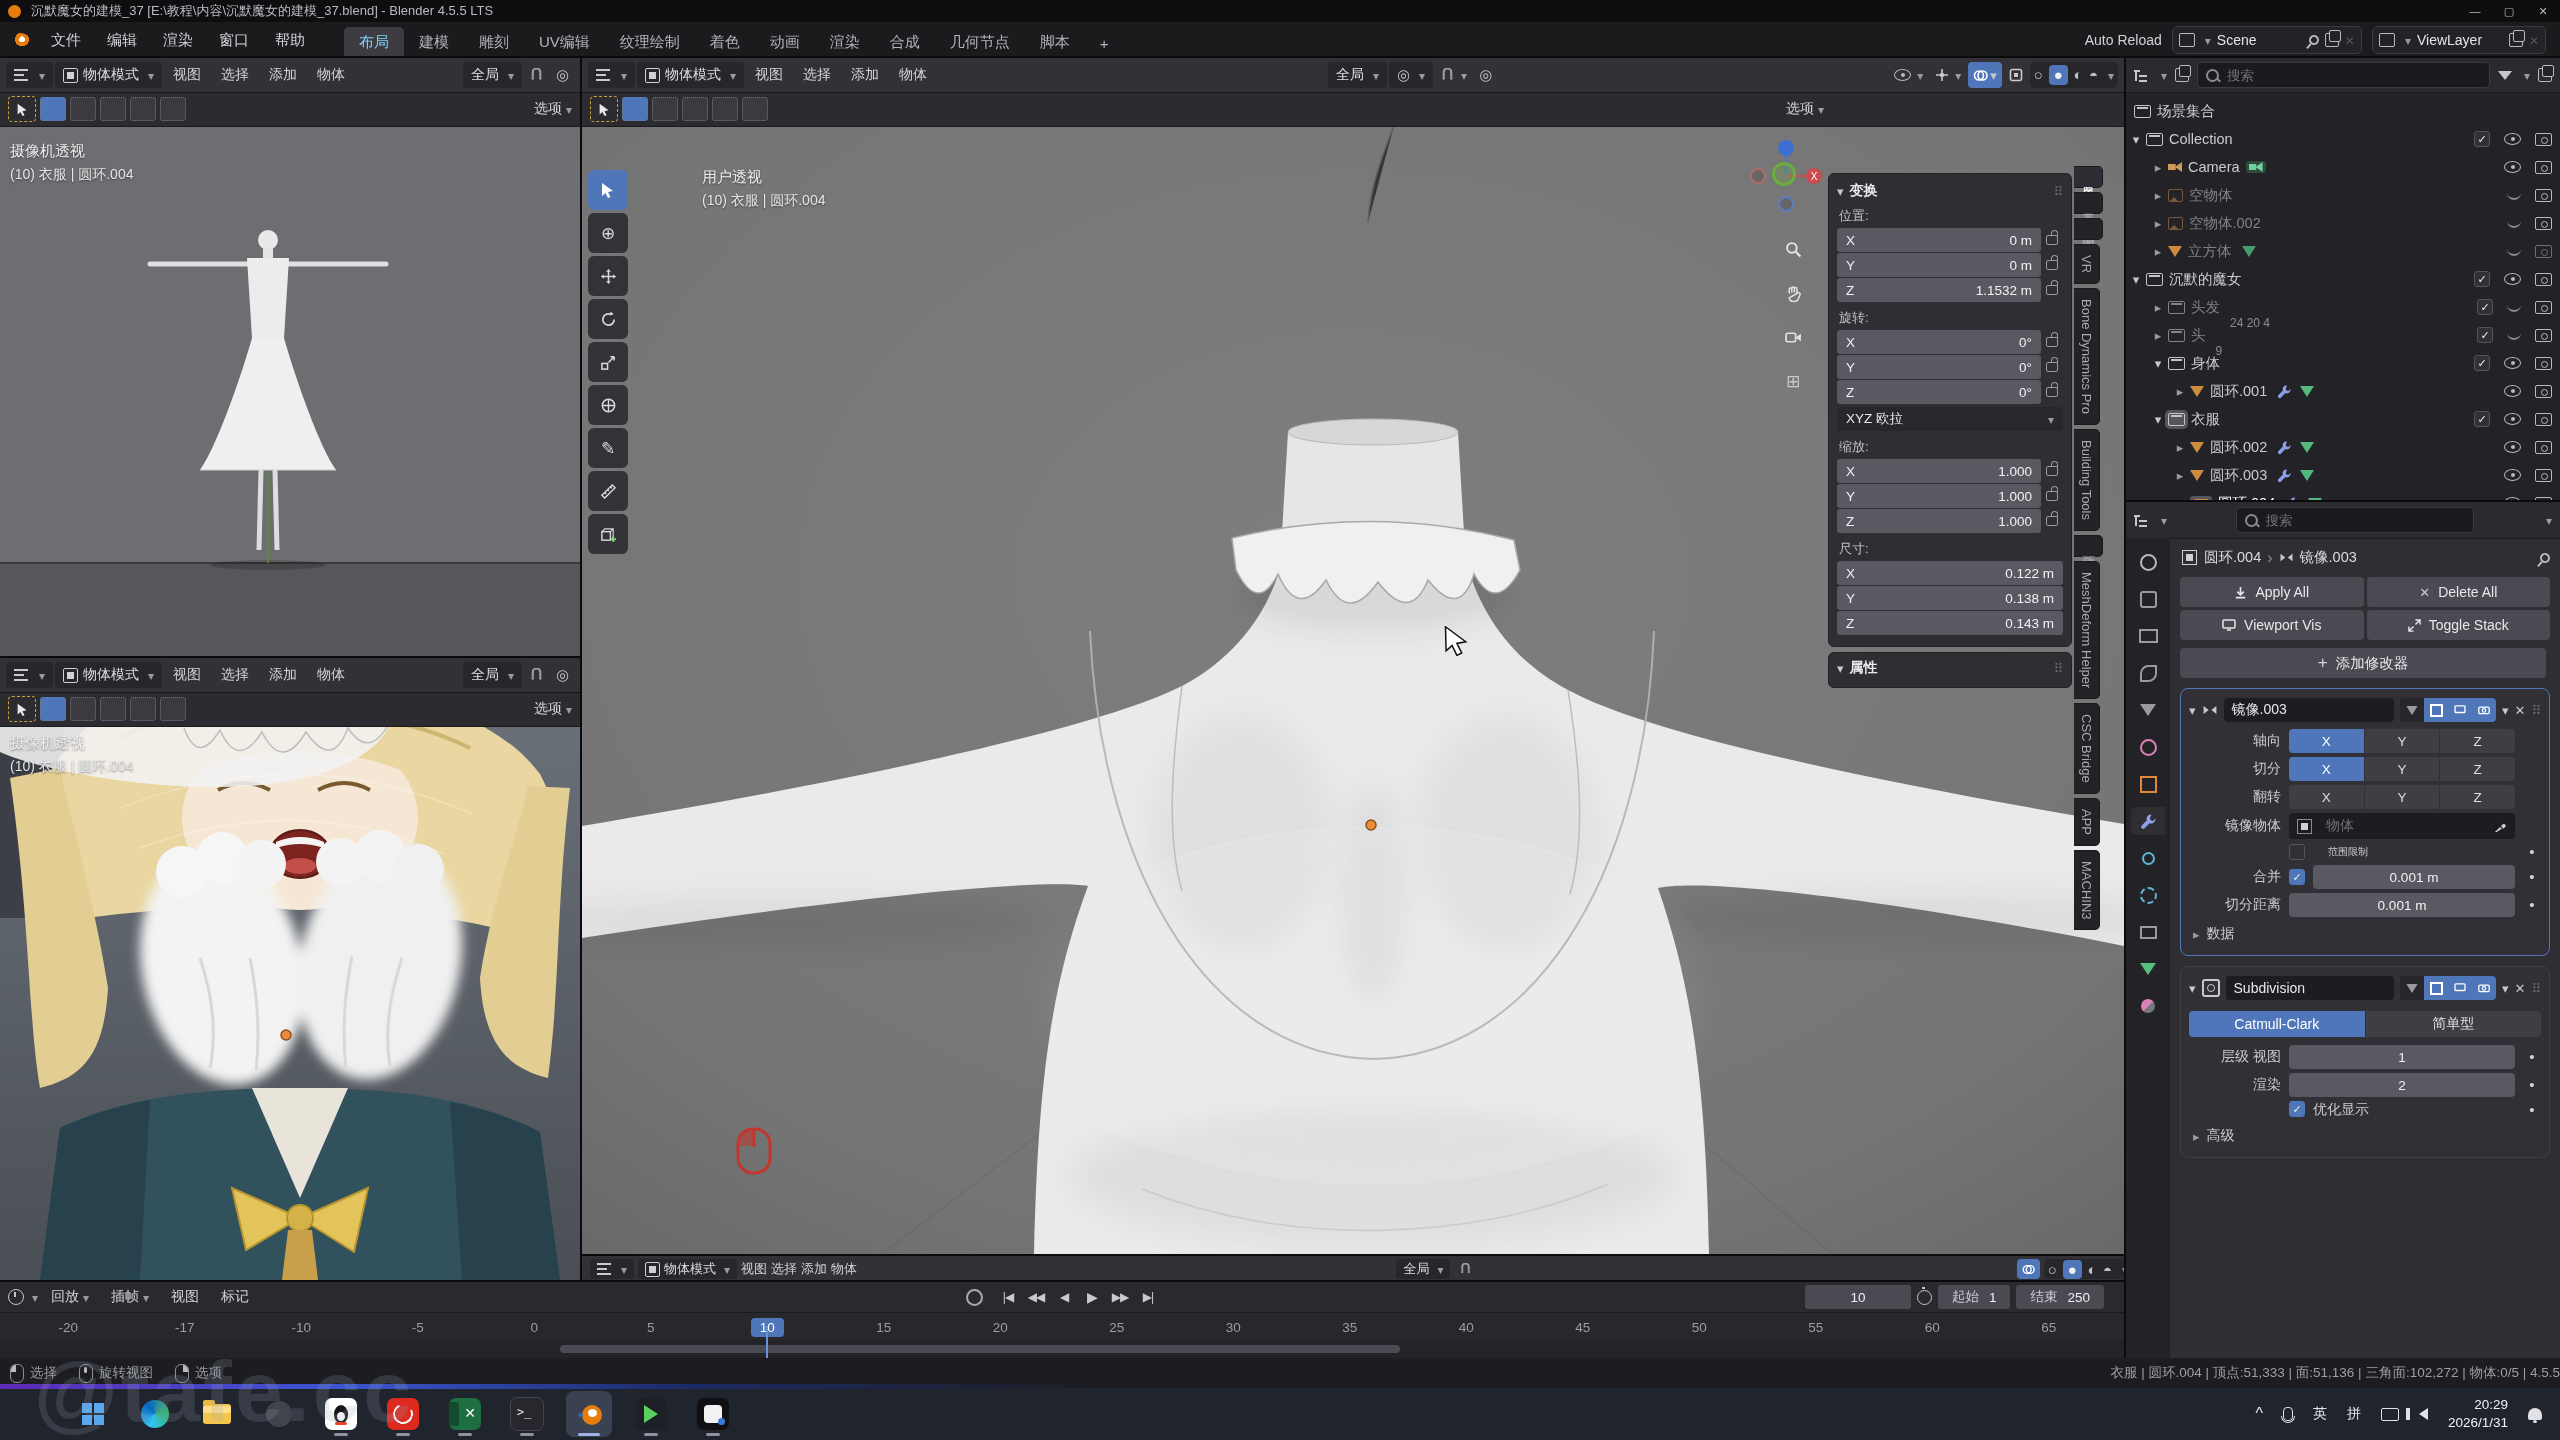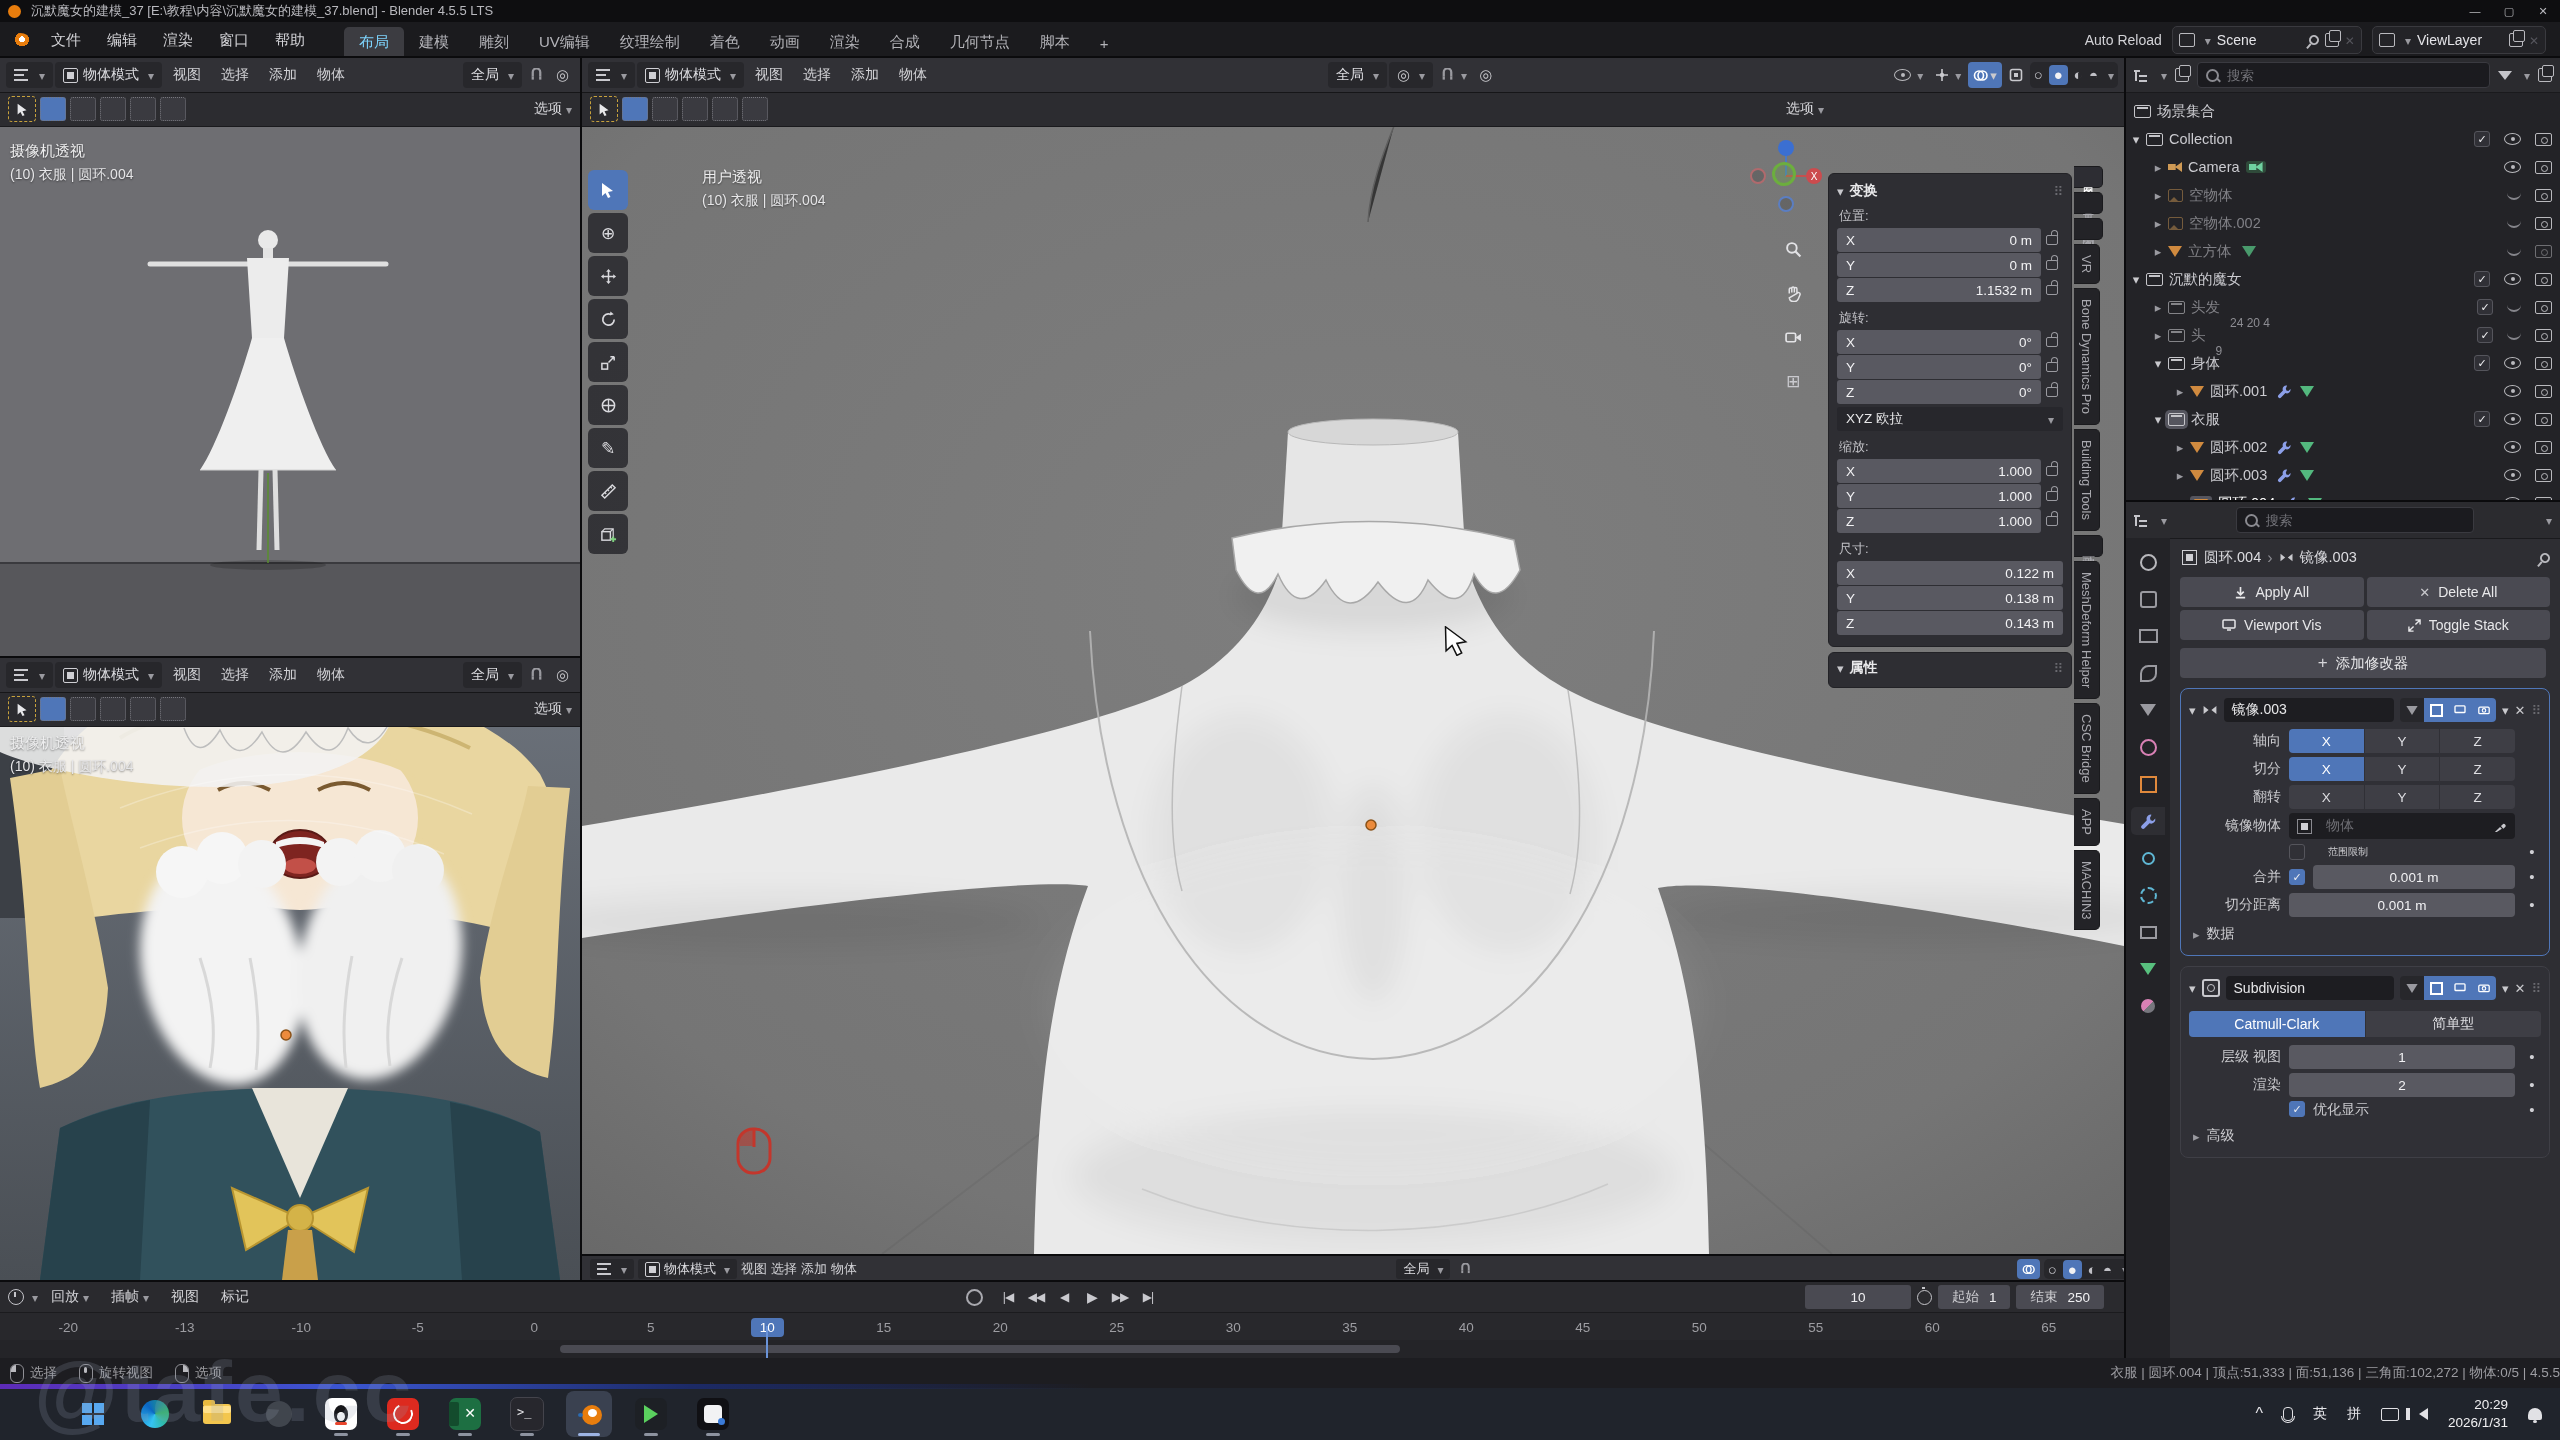--- a/index.html
+++ b/index.html
@@ -1383,21 +1383,21 @@
           <span>1</span>
         </span>
       <span class="fpill">
           <span class="lab">结束</span>
           <span>250</span>
         </span>
     </span>
   </div>
   <div class="ruler">
     <span class="tick">-20</span>
-    <span class="tick">-13</span>
+    <span class="tick">-17</span>
     <span class="tick">-10</span>
     <span class="tick">-5</span>
     <span class="tick">0</span>
     <span class="tick">5</span>
     <span class="tick"><span class="cur">10</span></span>
     <span class="tick">15</span>
     <span class="tick">20</span>
     <span class="tick">25</span>
     <span class="tick">30</span>
     <span class="tick">35</span>

